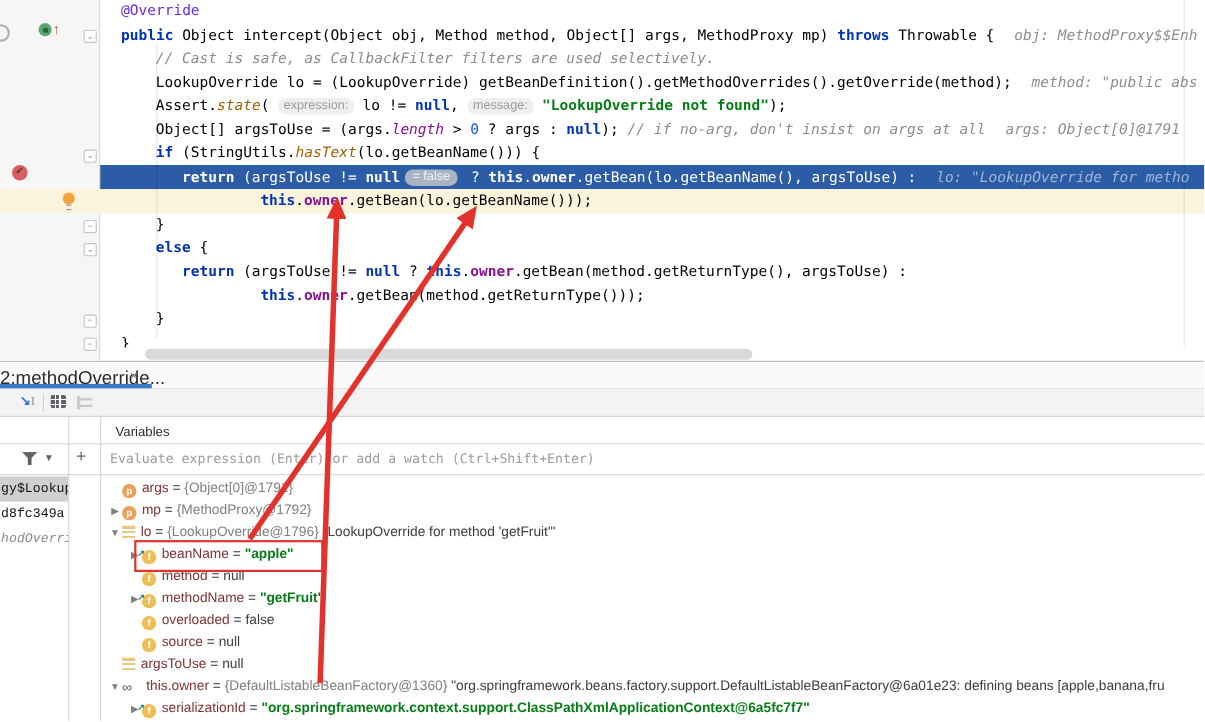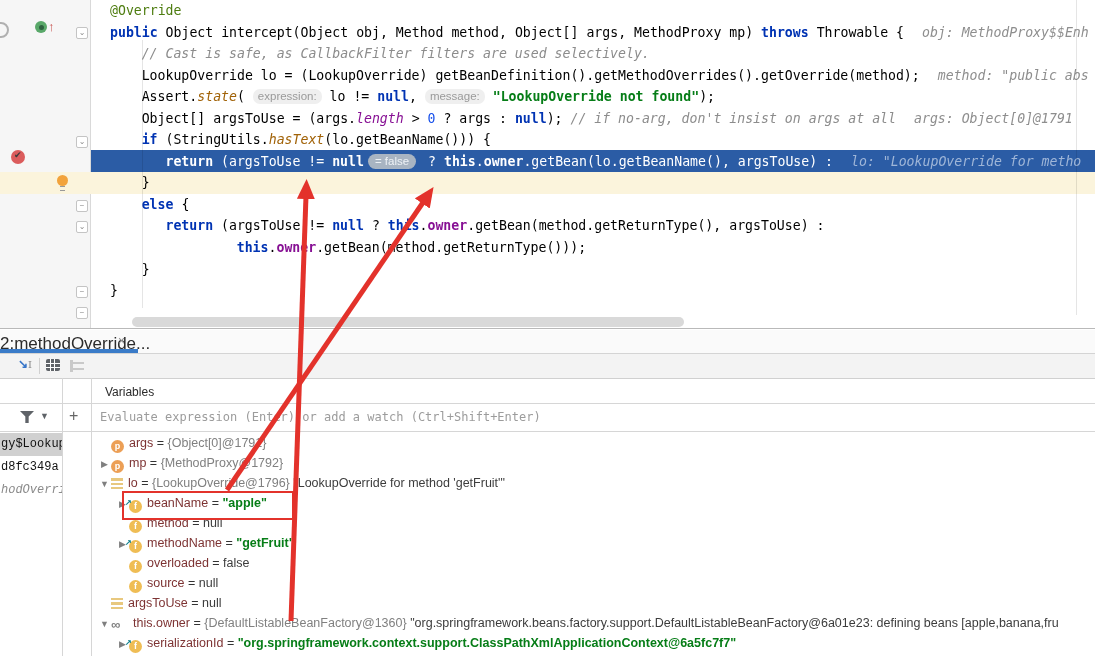--- a/index.html
+++ b/index.html
@@ -8,21 +8,21 @@
   
   #editor{position:absolute;left:0;top:0;width:1095px;height:328px;background:#fff;}
   #gutter{position:absolute;left:0;top:0;width:90px;height:328px;background:#f6f6f6;border-right:1px solid #d9d9d9;z-index:2;}
   #exec-strip{position:absolute;left:91px;top:150px;width:1004px;height:22px;background:#2b5ca5;z-index:1;}
   #caret-strip{position:absolute;left:0;top:172px;width:1095px;height:22px;background:#fbf4dc;z-index:3;}
   #code-lines{position:absolute;left:91px;top:0;width:1004px;height:316px;z-index:4;
     font-family:"DejaVu Sans Mono","Liberation Mono",monospace;font-size:13.2px;white-space:nowrap;overflow:hidden;}
   .line{height:21.55px;line-height:21.55px;padding-left:19px;}
   .tok{}
   .tk-kw{color:#0033b3;font-weight:bold}
-  .tk-ann{color:#4d7c0f}
+  .tk-ann{color:#6d28d9}
   .tk-com{color:#8c8c8c;font-style:italic}
   .tk-str{color:#067d17;font-weight:bold}
   .tk-num{color:#1750eb}
   .tk-fld{color:#871094;font-weight:bold}
   .tk-fldi{color:#871094;font-style:italic}
   .tk-it{color:#a16207;font-style:italic}
   .tk-pl{color:#000}
   .chip{background:#efefef;color:#9a9a9a;border-radius:7px;padding:0 5px;font-size:11.5px;
     font-family:"Liberation Sans",sans-serif;display:inline-block;height:15px;line-height:15px;vertical-align:1px;}
   .wchip{background:#a8b4c2;color:#eef2f6;border-radius:8px;padding:0 7px;margin:0 4px;font-size:11.5px;
@@ -120,20 +120,21 @@
     <div id="hscroll-thumb"></div>
     <div id="code-lines">
         <div class="line"><span style="display: inline-block; width: 0px;"></span><span class="tok tk-ann">@Override</span></div>
         <div class="line"><span style="display: inline-block; width: 0px;"></span><span class="tok tk-kw">public</span><span class="tok tk-pl"> Object intercept(Object obj, Method method, Object[] args, MethodProxy mp) </span><span class="tok tk-kw">throws</span><span class="tok tk-pl"> Throwable {</span><span class="hint">obj: MethodProxy$$Enh</span></div>
         <div class="line"><span style="display: inline-block; width: 31.68px;"></span><span class="tok tk-com">// Cast is safe, as CallbackFilter filters are used selectively.</span></div>
         <div class="line"><span style="display: inline-block; width: 31.68px;"></span><span class="tok tk-pl">LookupOverride lo = (LookupOverride) getBeanDefinition().getMethodOverrides().getOverride(method);</span><span class="hint">method: "public abs</span></div>
         <div class="line"><span style="display: inline-block; width: 31.68px;"></span><span class="tok tk-pl">Assert.</span><span class="tok tk-it">state</span><span class="tok tk-pl">( </span><span class="chip">expression:</span><span class="tok tk-pl"> lo != </span><span class="tok tk-kw">null</span><span class="tok tk-pl">,  </span><span class="chip">message:</span><span class="tok tk-pl"> </span><span class="tok tk-str">"LookupOverride not found"</span><span class="tok tk-pl">);</span></div>
         <div class="line"><span style="display: inline-block; width: 31.68px;"></span><span class="tok tk-pl">Object[] argsToUse = (args.</span><span class="tok tk-fldi">length</span><span class="tok tk-pl"> &gt; </span><span class="tok tk-num">0</span><span class="tok tk-pl"> ? args : </span><span class="tok tk-kw">null</span><span class="tok tk-pl">); </span><span class="tok tk-com">// if no-arg, don't insist on args at all</span><span class="hint">args: Object[0]@1791</span></div>
         <div class="line"><span style="display: inline-block; width: 31.68px;"></span><span class="tok tk-kw">if</span><span class="tok tk-pl"> (StringUtils.</span><span class="tok tk-it">hasText</span><span class="tok tk-pl">(lo.getBeanName())) {</span></div>
         <div class="line exec"><span style="display: inline-block; width: 55.44px;"></span><span class="tok tk-kw">return</span><span class="tok tk-pl"> (argsToUse != </span><span class="tok tk-kw">null</span><span class="wchip">= false</span><span class="tok tk-pl"> ? </span><span class="tok tk-kw">this</span><span class="tok tk-pl">.</span><span class="tok tk-fld">owner</span><span class="tok tk-pl">.getBean(lo.getBeanName(), argsToUse) :</span><span class="hint">lo: "LookupOverride for metho</span></div>
+        <div class="line caret"><span style="display: inline-block; width: 126.72px;"></span><span class="tok tk-kw">this</span><span class="tok tk-pl">.</span><span class="tok tk-fld">owner</span><span class="tok tk-pl">.getBean(lo.getBeanName()));</span></div>
         <div class="line"><span style="display: inline-block; width: 31.68px;"></span><span class="tok tk-pl">}</span></div>
         <div class="line"><span style="display: inline-block; width: 31.68px;"></span><span class="tok tk-kw">else</span><span class="tok tk-pl"> {</span></div>
         <div class="line"><span style="display: inline-block; width: 55.44px;"></span><span class="tok tk-kw">return</span><span class="tok tk-pl"> (argsToUse != </span><span class="tok tk-kw">null</span><span class="tok tk-pl"> ? </span><span class="tok tk-kw">this</span><span class="tok tk-pl">.</span><span class="tok tk-fld">owner</span><span class="tok tk-pl">.getBean(method.getReturnType(), argsToUse) :</span></div>
         <div class="line"><span style="display: inline-block; width: 126.72px;"></span><span class="tok tk-kw">this</span><span class="tok tk-pl">.</span><span class="tok tk-fld">owner</span><span class="tok tk-pl">.getBean(method.getReturnType()));</span></div>
         <div class="line"><span style="display: inline-block; width: 31.68px;"></span><span class="tok tk-pl">}</span></div>
         <div class="line"><span style="display: inline-block; width: 0px;"></span><span class="tok tk-pl">}</span></div>
       </div>
     <div id="indent-guide"></div>
     <div id="right-margin"></div>
   </div>

